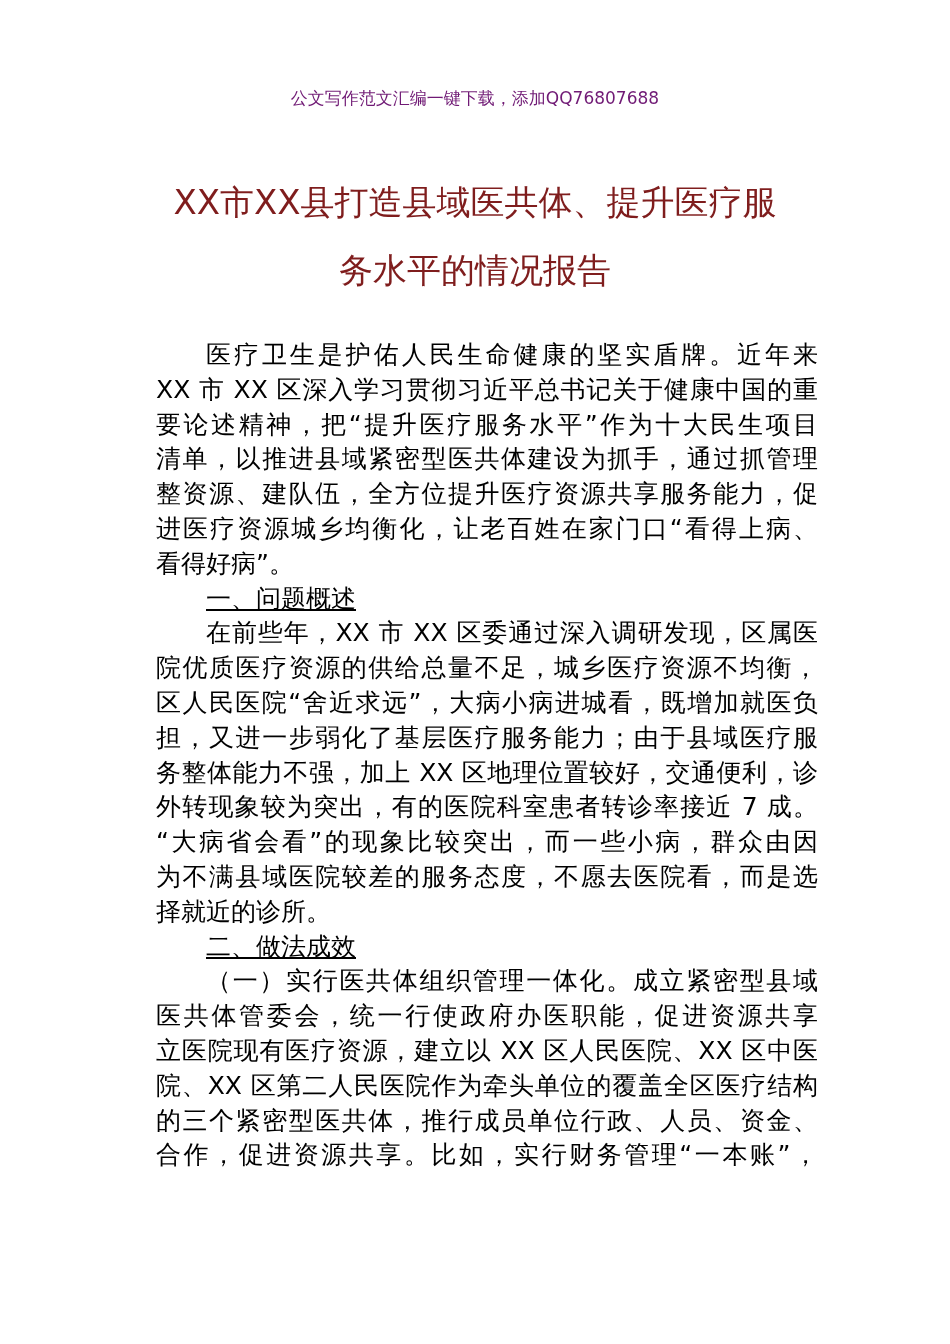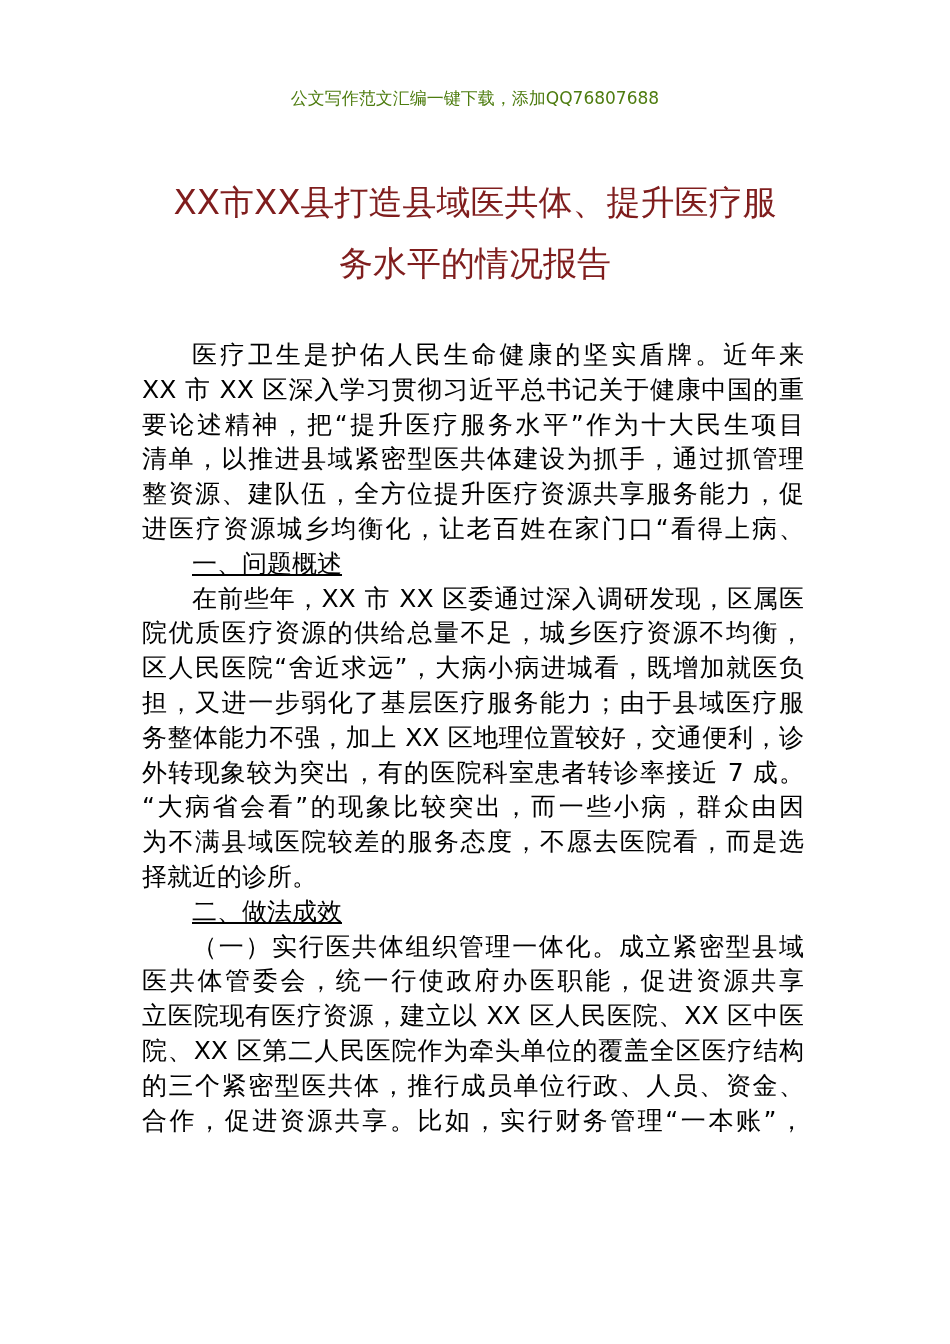--- a/index.html
+++ b/index.html
@@ -1,24 +1,24 @@
 <!DOCTYPE html>
 <html><head>
   <meta charset="utf-8">
   <style>
     html, body { margin: 0; padding: 0; background: #ffffff; }
     body { width: 950px; height: 1344px; position: relative; overflow: hidden;
            font-family: "DejaVu Sans", "Liberation Sans", sans-serif; color: #000; }
     .banner { position: absolute; top: 86px; left: 0; width: 950px; text-align: center;
-              font-size: 17px; color: #4d7c0f; line-height: 24px; }
+              font-size: 17px; color: #701a75; line-height: 24px; }
     .title { position: absolute; left: 145px; width: 660px; text-align: center;
              font-size: 34px; line-height: 40px; color: #7f1d1d; letter-spacing: 0px; }
     .title.l1 { top: 182px; }
-    .title.l2 { top: 243px; }
-    .body-text { position: absolute; left: 142px; width: 662px; top: 338px; }
+    .title.l2 { top: 250px; }
+    .body-text { position: absolute; left: 156px; width: 662px; top: 338px; }
     .line { height: 34.8px; line-height: 34.8px; font-size: 25px; white-space: nowrap;
             text-align: justify; text-align-last: justify; overflow: visible; }
     .line.short { text-align-last: left; }
     .line.indent { padding-left: 50px; }
     .line.heading { text-align-last: left; padding-left: 50px; text-decoration: underline; }
   </style>
 </head>
 <body>
 
 <div>
@@ -27,20 +27,21 @@
   <div class="title l1">XX市XX县打造县域医共体、提升医疗服</div>
   <div class="title l2">务水平的情况报告</div>
 
   <div class="body-text">
     <div class="line indent">医疗卫生是护佑人民生命健康的坚实盾牌。近年来</div>
     <div class="line">XX 市 XX 区深入学习贯彻习近平总书记关于健康中国的重</div>
     <div class="line">要论述精神，把“提升医疗服务水平”作为十大民生项目</div>
     <div class="line">清单，以推进县域紧密型医共体建设为抓手，通过抓管理</div>
     <div class="line">整资源、建队伍，全方位提升医疗资源共享服务能力，促</div>
     <div class="line">进医疗资源城乡均衡化，让老百姓在家门口“看得上病、</div>
+    <div class="line short">看得好病”。</div>
     <div class="line heading">一、问题概述</div>
     <div class="line indent">在前些年，XX 市 XX 区委通过深入调研发现，区属医</div>
     <div class="line">院优质医疗资源的供给总量不足，城乡医疗资源不均衡，</div>
     <div class="line">区人民医院“舍近求远”，大病小病进城看，既增加就医负</div>
     <div class="line">担，又进一步弱化了基层医疗服务能力；由于县域医疗服</div>
     <div class="line">务整体能力不强，加上 XX 区地理位置较好，交通便利，诊</div>
     <div class="line">外转现象较为突出，有的医院科室患者转诊率接近 7 成。</div>
     <div class="line">“大病省会看”的现象比较突出，而一些小病，群众由因</div>
     <div class="line">为不满县域医院较差的服务态度，不愿去医院看，而是选</div>
     <div class="line short">择就近的诊所。</div>

